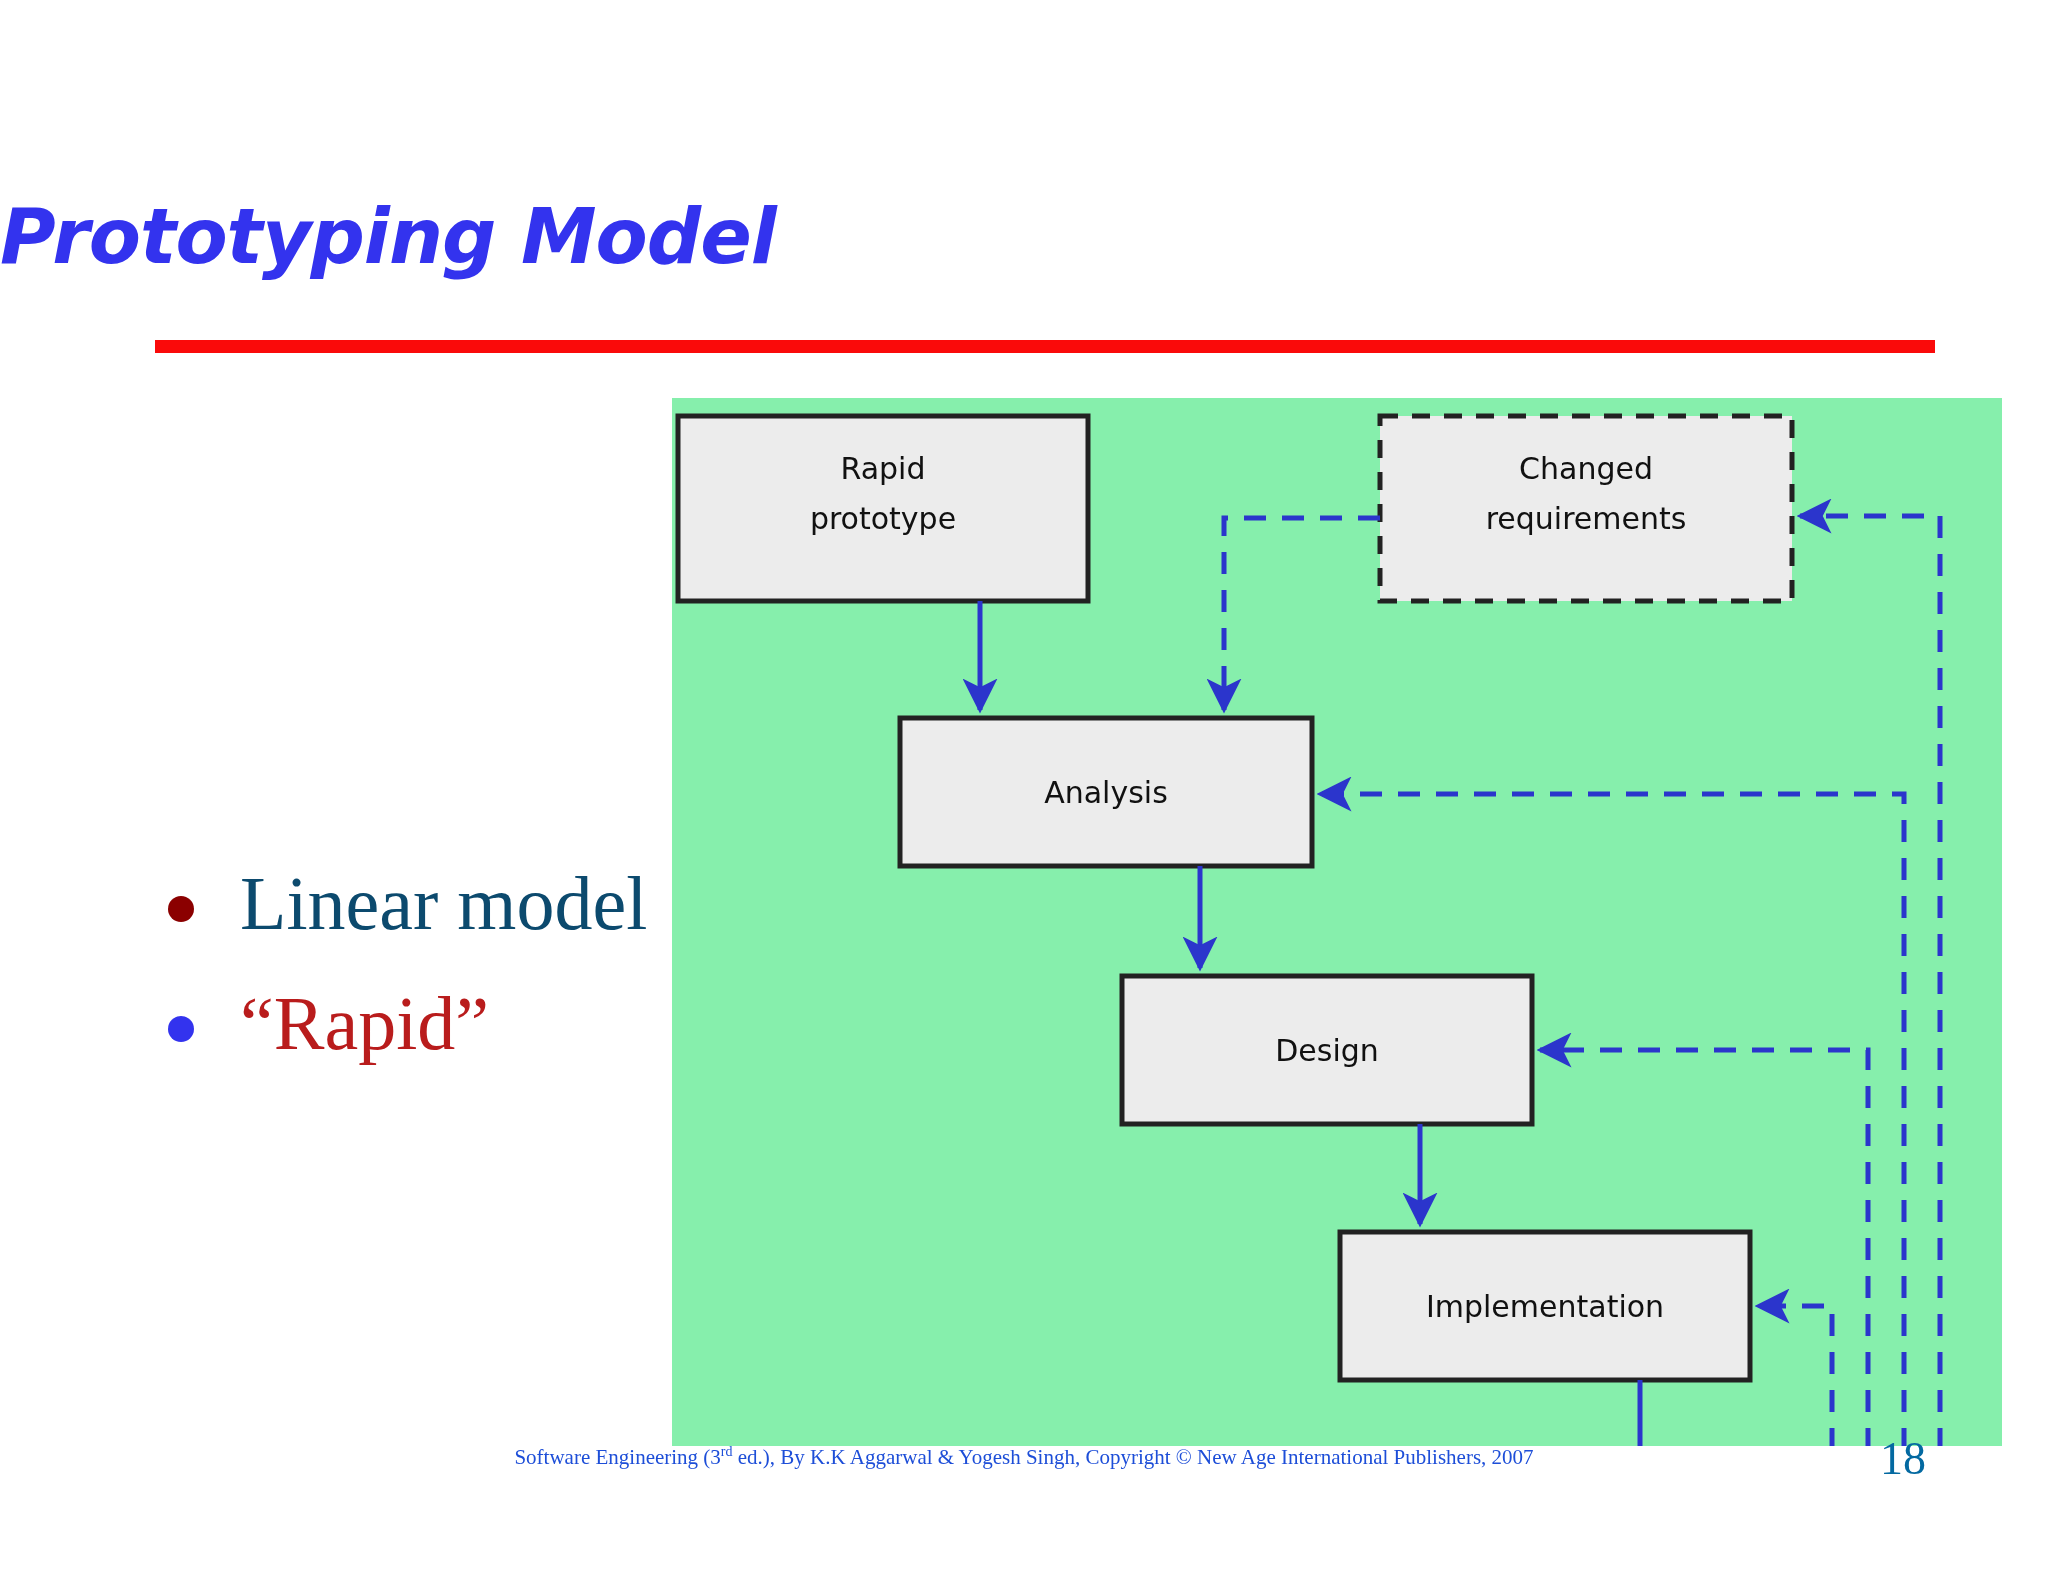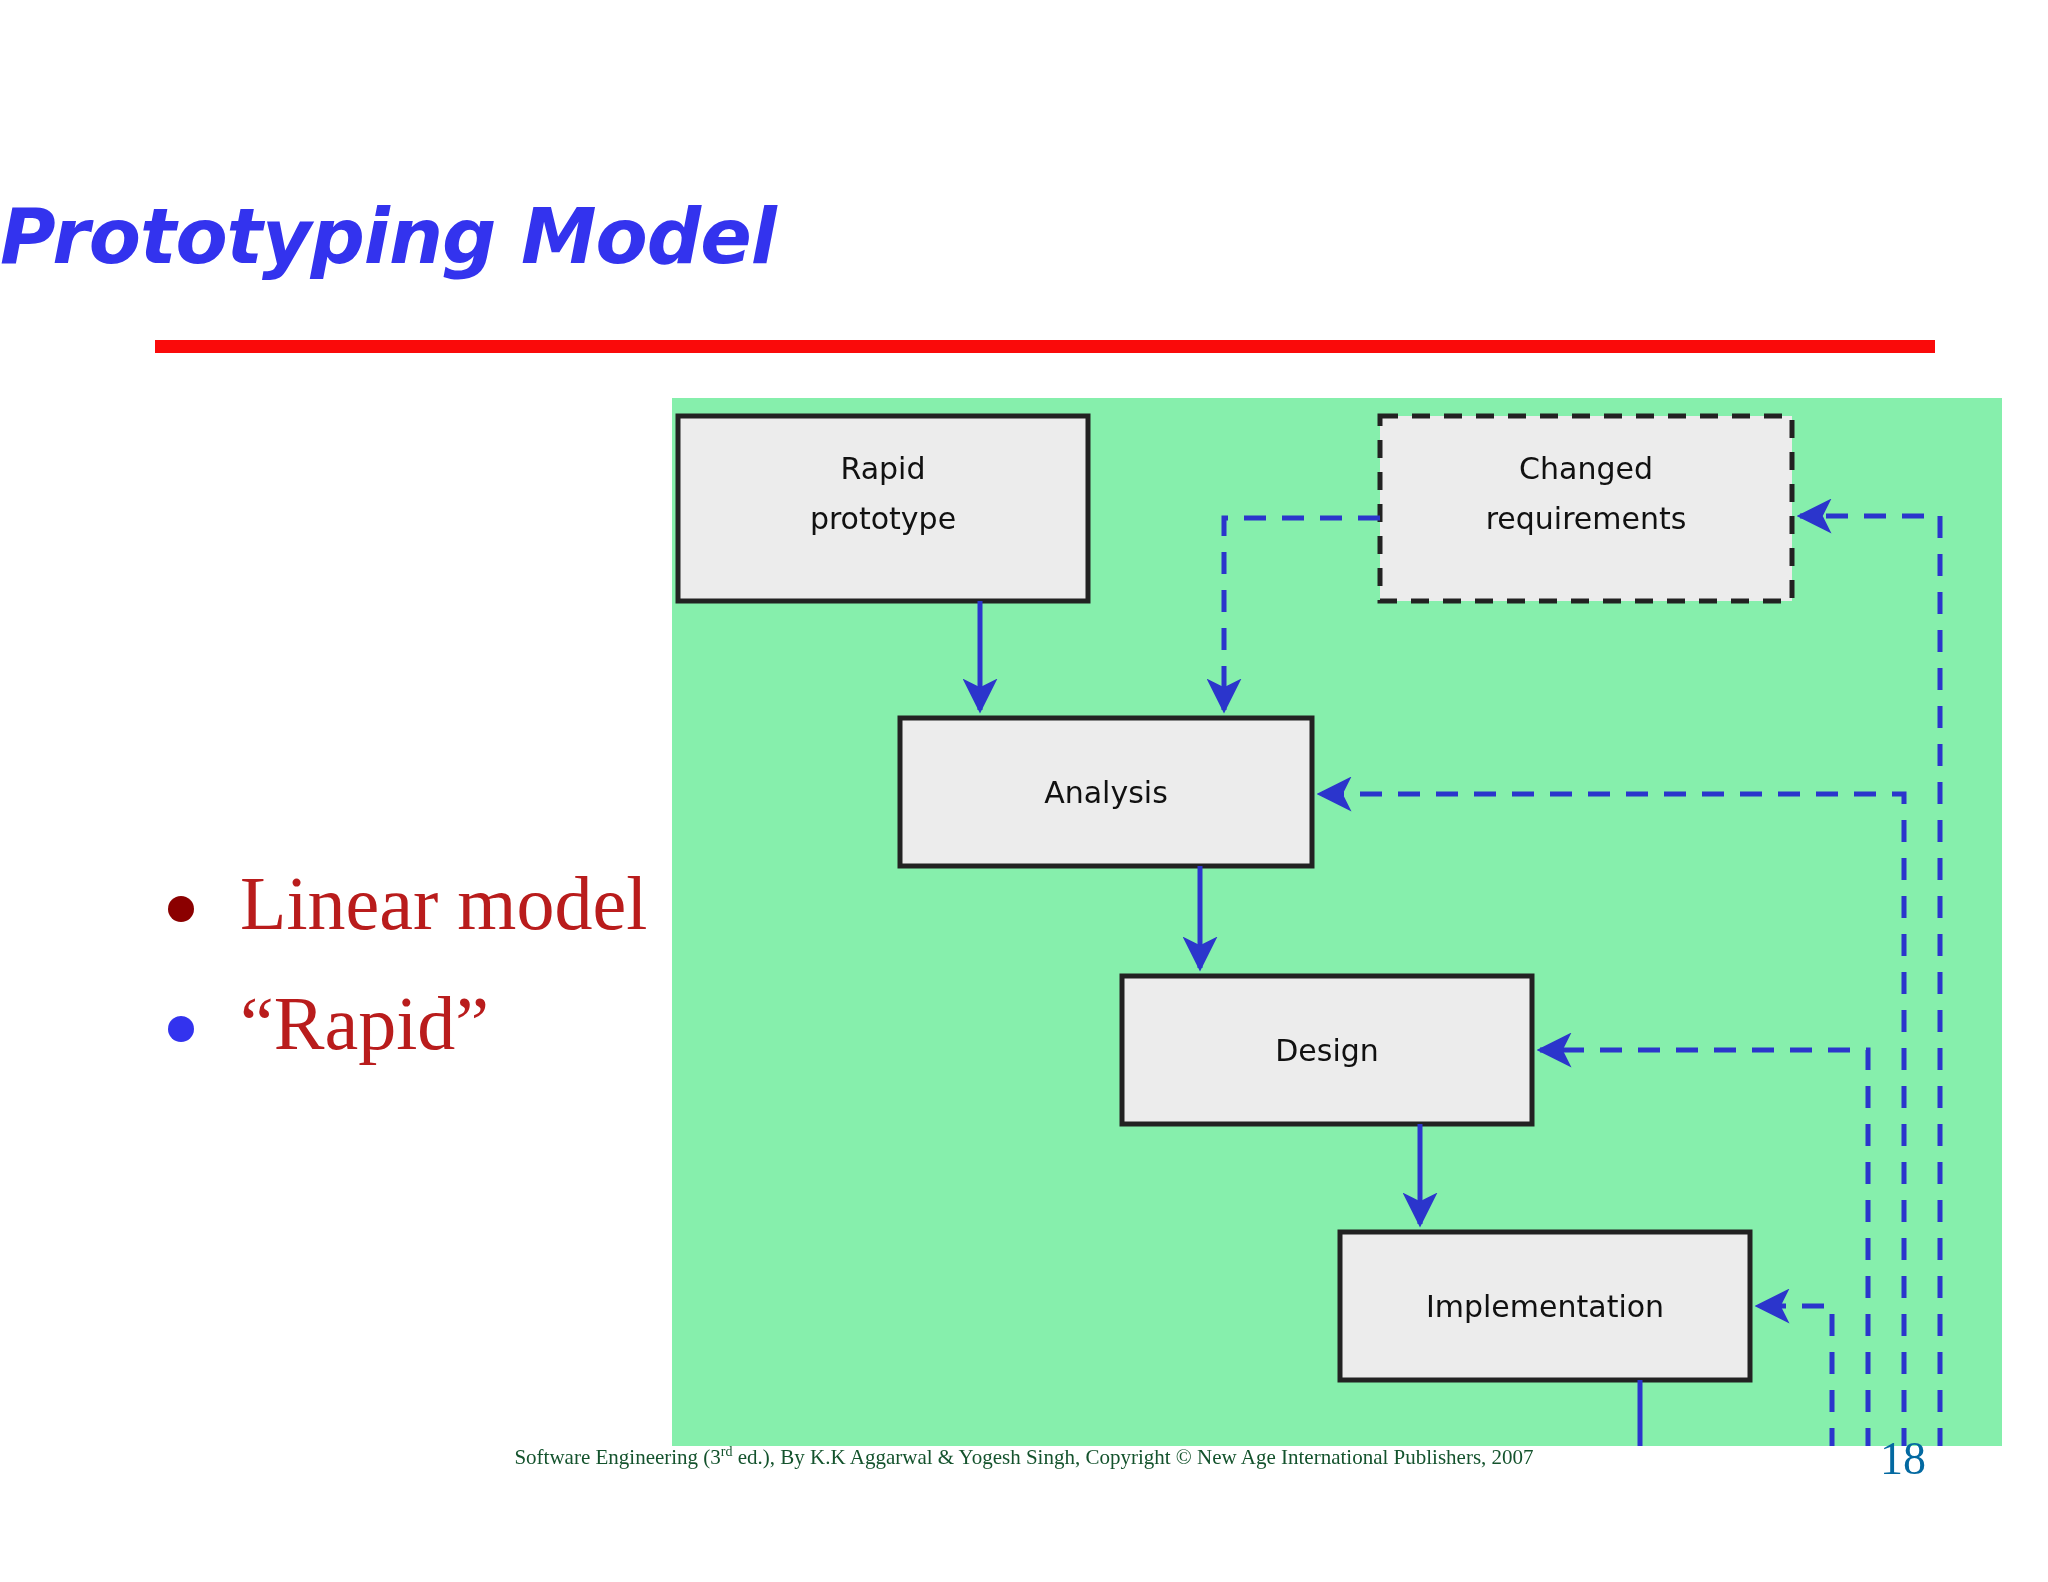--- a/index.html
+++ b/index.html
@@ -95,21 +95,21 @@
 
   
   #footer-credit {
     position: absolute;
     left: 0;
     top: 1444px;
     width: 2048px;
     text-align: center;
     font-family: "Liberation Serif", serif;
     font-size: 21px;
-    color: #14532d;
+    color: #1d4ed8;
     white-space: nowrap;
   }
   #footer-credit sup { font-size: 14px; }
   #page-number {
     position: absolute;
     left: 1880px;
     top: 1432px;
     font-family: "Liberation Serif", serif;
     font-size: 46px;
     color: #0369a1;
@@ -120,21 +120,21 @@
 
 <div id="slide">
 
   <div id="slide-title">Prototyping Model</div>
 
   <div id="title-rule"></div>
 
   <div id="bullet-list">
     <div class="bullet-row">
       <span class="bullet-dot" style="background:#8B0000"></span>
-      <span class="bullet-text" style="color:#b91c1c">Linear model</span>
+      <span class="bullet-text" style="color:#0c4a6e">Linear model</span>
     </div>
     <div class="bullet-row">
       <span class="bullet-dot" style="background:#3333EE"></span>
       <span class="bullet-text" style="color:#b91c1c">“Rapid”</span>
     </div>
   </div>
 
   <div id="diagram">
     <svg width="1330" height="1048" viewBox="0 0 1330 1048" xmlns="http://www.w3.org/2000/svg">
       <defs>

